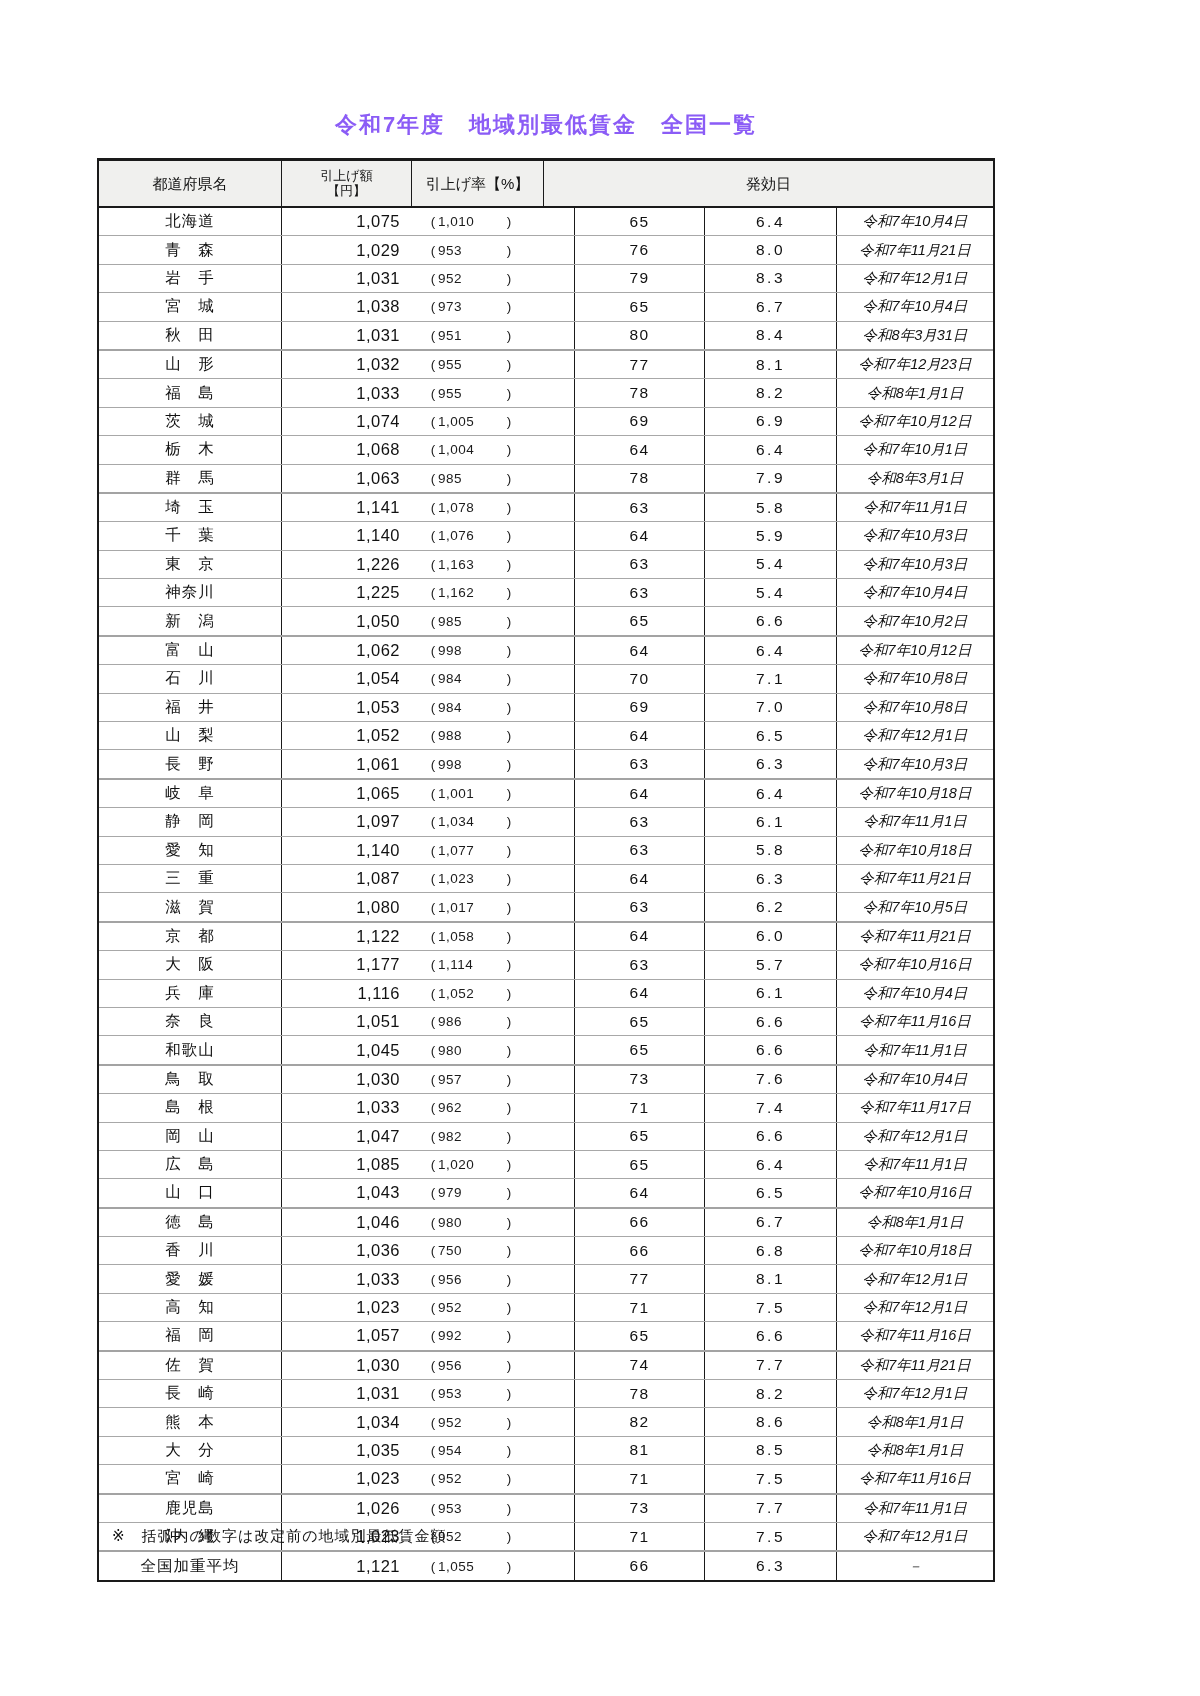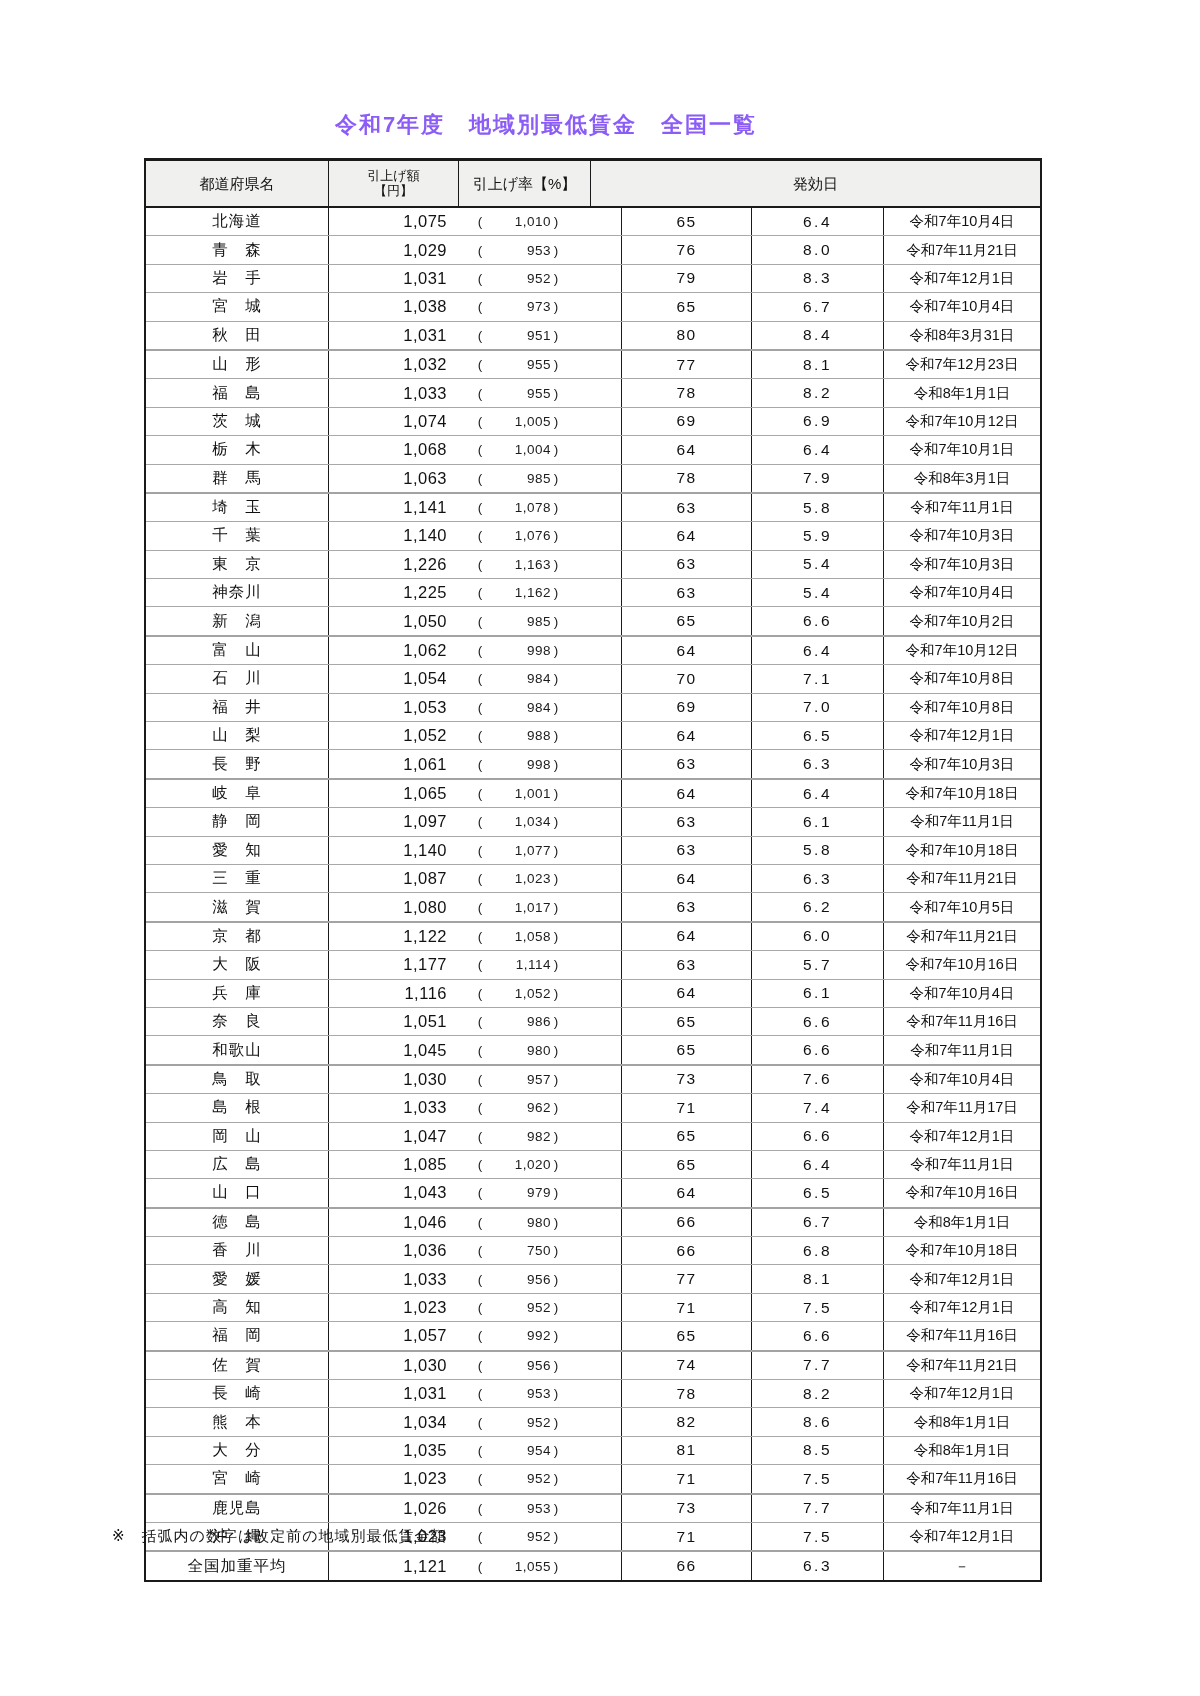--- a/index.html
+++ b/index.html
@@ -9,45 +9,45 @@
     overflow:hidden;
   }
   .title{
     position:absolute;top:110px;left:97px;width:898px;text-align:center;
     font-size:22px;font-weight:bold;letter-spacing:2px;color:#8b5cf6;
   }
   .mwtable{
     position:absolute;top:158px;left:97px;width:898px;
     border-left:2.5px solid #1a1a1a;border-right:2.5px solid #1a1a1a;
     border-top:3px solid #1a1a1a;border-bottom:2.5px solid #1a1a1a;
-    box-sizing:border-box;background:#fff;margin-left:47px;
+    box-sizing:border-box;background:#fff;
   }
   .hrow{display:flex;height:45px;background:#f0f0ee;border-bottom:2.5px solid #1a1a1a;}
   .row{display:flex;height:27.4px;border-bottom:1px solid #a8a8a8;background:#fff;}
   .row.g{border-bottom:2px solid #a3a3a3;}
   .row.avg{border-bottom:none;}
   .c{box-sizing:border-box;border-right:1.8px solid #1a1a1a;display:flex;
      align-items:center;justify-content:center;font-size:15px;overflow:hidden;}
   .c:last-child{border-right:none;}
   .col-pref{width:183px;}
   .col-wage{width:293px;}
   .col-inc{width:130px;}
   .col-rate{width:132px;}
   .col-date{width:160px;flex:1;}
   .hrow .c{flex-direction:column;line-height:1.15;font-size:15px;color:#131313;}
   .hc2{font-size:13px;}
   .pref-name{font-size:15.5px;letter-spacing:1px;}
   .wagewrap{display:flex;align-items:center;width:100%;padding-left:34px;box-sizing:border-box;gap:12px;}
   .wnew{width:84px;text-align:right;font-size:16.5px;letter-spacing:.5px;}
   .wold{margin-left:16px;display:flex;align-items:center;font-size:13.5px;color:#1c1c1c;}
   .wold .par{width:10px;text-align:center;}
-  .wold .ov{width:66px;text-align:right;letter-spacing:.5px;}
+  .wold .ov{width:66px;text-align:left;letter-spacing:.5px;}
   .num{letter-spacing:1.5px;font-size:15.5px;}
   .rate-val{letter-spacing:2.5px;font-size:15.5px;}
-  .date-val{font-size:14.5px;letter-spacing:0;}
+  .date-val{font-size:14.5px;letter-spacing:0;font-style:italic;}
   .footnote{
     position:absolute;top:1527px;left:112px;font-size:15px;letter-spacing:1px;color:#151515;
   }
 </style>
 </head>
 <body>
 
 <div class="page">
 
   <div class="title">令和7年度　地域別最低賃金　全国一覧</div>

